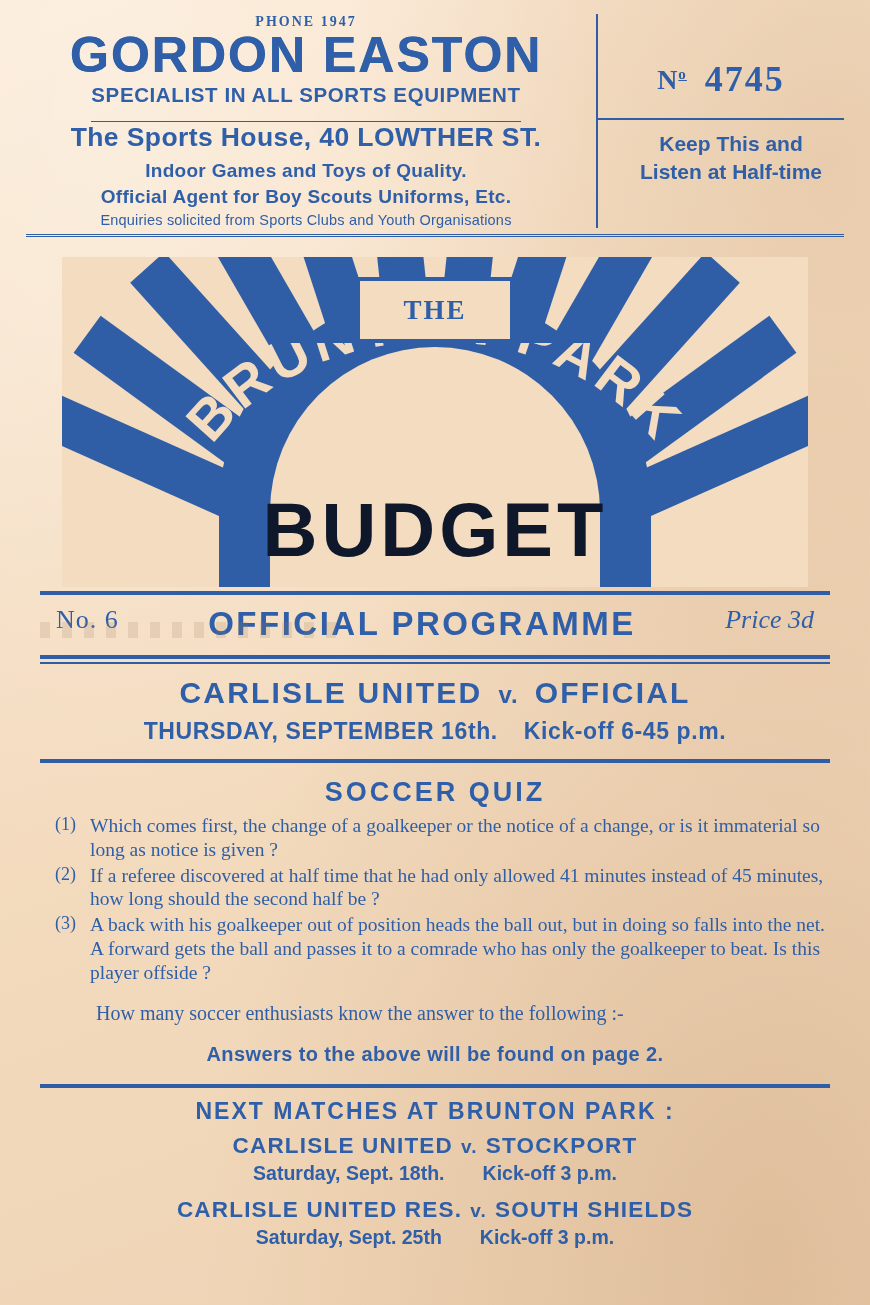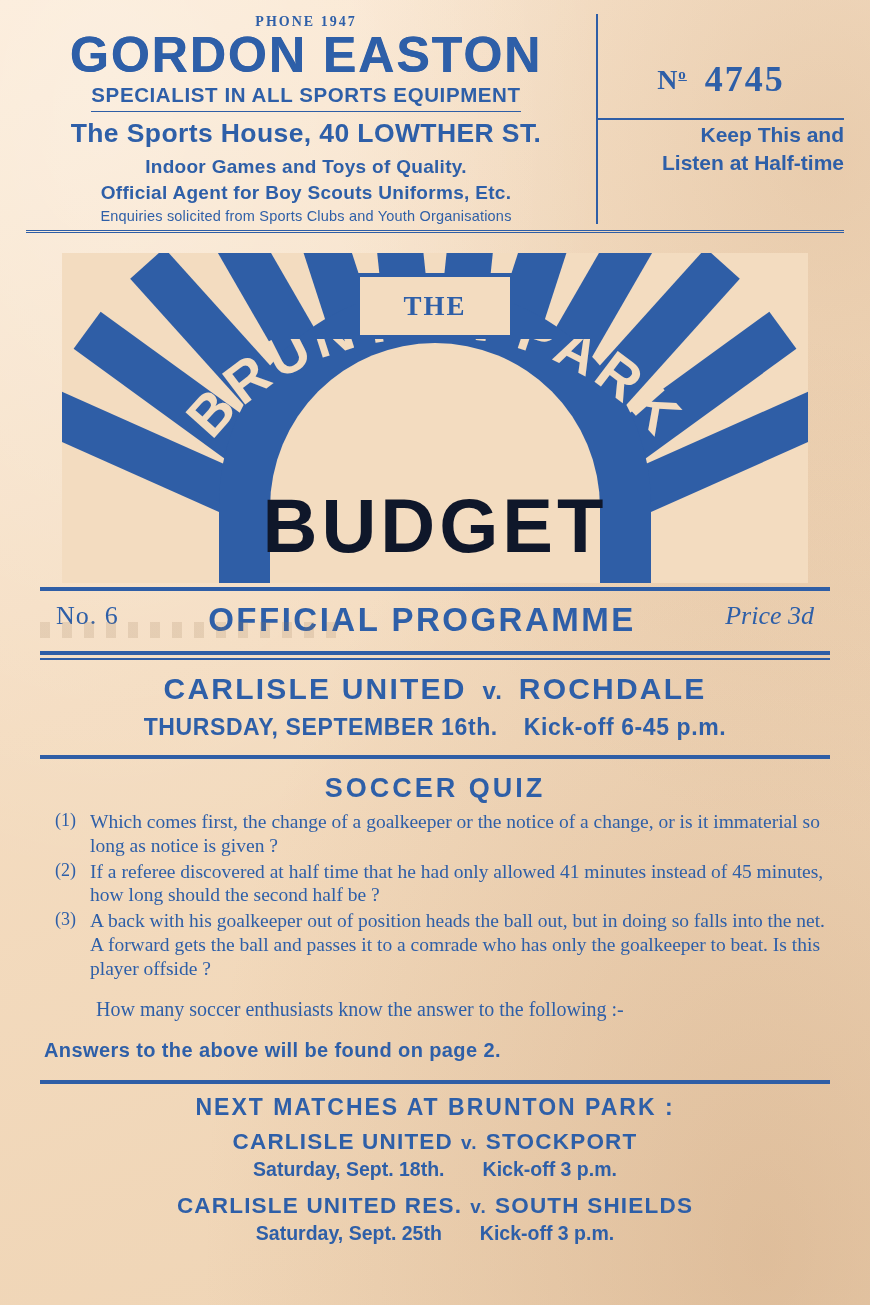--- a/index.html
+++ b/index.html
@@ -71,22 +71,22 @@
     margin: 2px 0 2px 0;
     text-shadow: 0.5px 0 0 #2f5ea6;
   }
   .specialist {
     font-family: "Liberation Sans", sans-serif;
     font-weight: bold;
     font-size: 20.5px;
     letter-spacing: 0.6px;
     border-bottom: 1.5px solid #2f5ea6;
     display: inline-block;
-    padding-bottom: 4px;
-    margin-bottom: 6px;
+    padding-bottom: 14px;
+    margin-bottom: 0;
   }
   .sports-house {
     font-family: "Liberation Sans", sans-serif;
     font-weight: bold;
     font-size: 26.5px;
     letter-spacing: 0.4px;
     margin-bottom: 7px;
   }
   .indoor {
     font-family: "Liberation Sans", sans-serif;
@@ -126,22 +126,22 @@
   }
   .serial .digits {
     margin-left: 18px;
     letter-spacing: 2px;
   }
   .keepthis {
     font-family: "Liberation Sans", sans-serif;
     font-weight: bold;
     font-size: 21px;
     line-height: 1.32;
-    padding-top: 1px;
-    text-align: right;
+    padding-top: 10px;
+    text-align: center;
     padding-left: 20px;
   }
 
   
   .logo-wrap {
     margin: 20px 0 0 0;
     display: flex;
     justify-content: center;
   }
   .logo {
@@ -316,21 +316,21 @@
   }
   .quiz-note {
     font-family: "Liberation Serif", serif;
     font-size: 20px;
     padding: 16px 0 4px 52px;
   }
   .quiz-answers {
     font-family: "Liberation Sans", sans-serif;
     font-weight: bold;
     font-size: 20px;
-    text-align: left;
+    text-align: center;
     padding: 14px 0 6px 0;
     letter-spacing: 0.4px;
   }
 
   
   .next {
     text-align: center;
     padding: 10px 0 4px 0;
   }
   .next-title {
@@ -442,21 +442,21 @@
   <div class="prog-row">
     <div class="prog-no">No. 6</div>
     <div class="prog-title">OFFICIAL PROGRAMME</div>
     <div class="prog-price">Price 3d</div>
   </div>
   <div class="rule-thick"></div>
   <div class="rule-thin"></div>
 
   <div class="fixture">
     <div class="fixture-teams">
-      <span>CARLISLE UNITED</span><span class="vs">v.</span><span>ROCHDALE</span>
+      <span>CARLISLE UNITED</span><span class="vs">v.</span><span>OFFICIAL</span>
     </div>
     <div class="fixture-date">
       <span>THURSDAY, SEPTEMBER 16th.</span><span class="ko">Kick-off 6-45 p.m.</span>
     </div>
   </div>
 
   <div class="rule-thick"></div>
 
   <div class="quiz">
     <div class="quiz-title">SOCCER  QUIZ</div>

